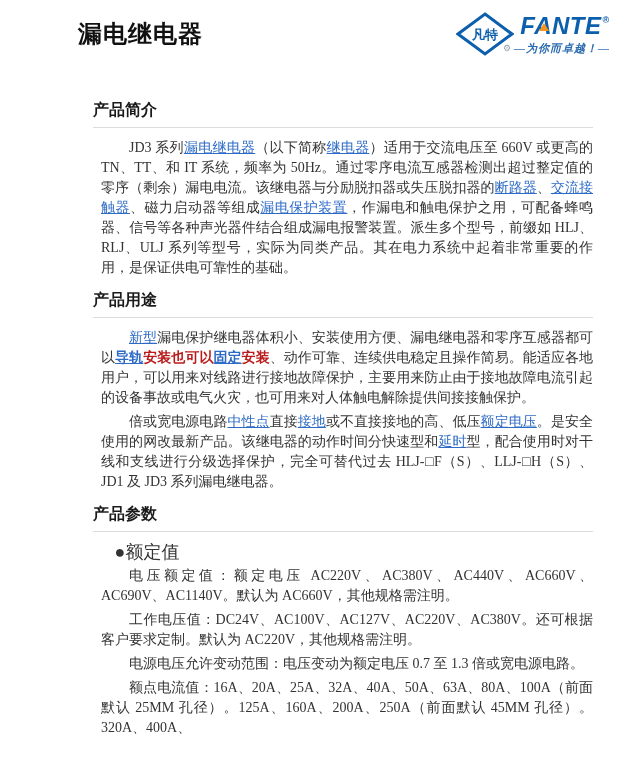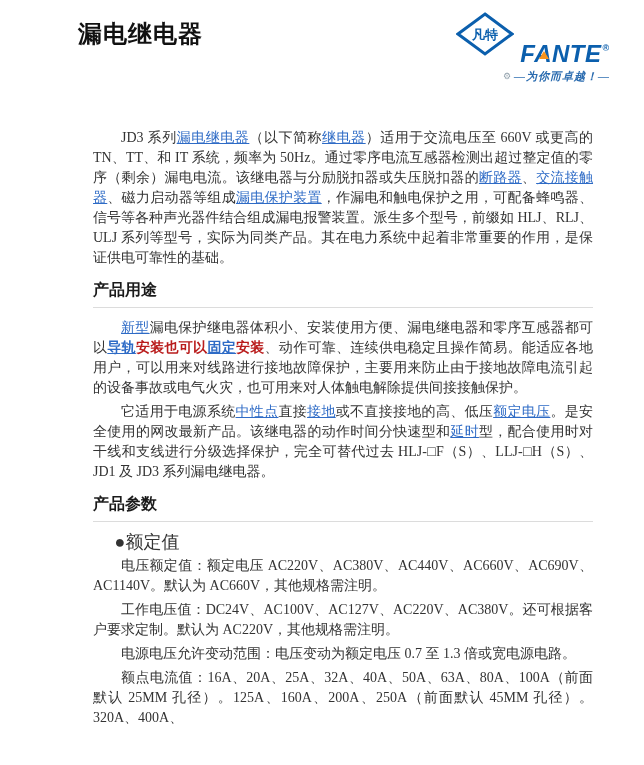--- a/index.html
+++ b/index.html
@@ -19,21 +19,20 @@
   }
   
   .logo{display:flex;align-items:flex-start;gap:5px;text-align:center;}
   .diamond-wrap{position:relative;width:58px;height:44px;}
   .brand-block{display:flex;flex-direction:column;padding-top:2px;}
   .brand-row{
     position:relative;
     font-family:"Liberation Sans","DejaVu Sans",sans-serif;
     font-weight:bold;font-size:24px;line-height:24px;color:#0b5fad;
     letter-spacing:0.5px;
-    margin-top:28px;
   }
   .brand-name{position:relative;z-index:1;font-style:italic;}
   .orange-tri{
     position:absolute;left:20px;top:9px;width:0;height:0;z-index:2;
     border-left:5px solid transparent;border-right:5px solid transparent;
     border-bottom:8px solid #f7941d;
   }
   .reg{font-size:9px;vertical-align:top;position:relative;top:-6px;left:1px;font-style:normal;}
   .slogan-row{
     display:flex;align-items:center;gap:3px;margin-left:-16px;margin-top:3px;
@@ -46,21 +45,21 @@
   }
   
   .content{padding:0 51px 0 93px;}
   .section{margin-top:12px;}
   .section.first{margin-top:44px;}
   .sec-heading{
     font-size:16px;line-height:19px;font-weight:bold;color:#1a1a1a;
     padding-bottom:8px;border-bottom:1px solid #dcdcdc;
   }
   .section p{
-    margin:4px 0 0 0;font-size:14px;line-height:20px;
+    margin:4px 0 0 8px;font-size:14px;line-height:20px;
     text-indent:2em;text-align:justify;
   }
   .section p.lead{margin-top:10px;}
   .param-bullet{
     margin:10px 0 0 0;font-size:18px;line-height:20px;text-indent:1.2em;
   }
   a.lnk{color:#2e6bc6;text-decoration:underline;}
   .b{font-weight:bold;color:#b91c1c;}
   a.lnk.b{color:#2e6bc6;}
 </style>
@@ -86,27 +85,28 @@
         <span class="slogan-gear">⚙</span>
         <span class="slogan">—为你而卓越！—</span>
       </div>
     </div>
   </div>
 </div>
 
 <div class="content">
 
   <div class="section first">
+    <div class="sec-heading">产品简介</div>
     <p class="lead"><span>JD3 系列</span><a href="#" class="lnk">漏电继电器</a><span>（以下简称</span><a href="#" class="lnk">继电器</a><span>）适用于交流电压至 660V 或更高的 TN、TT、和 IT 系统，频率为 50Hz。通过零序电流互感器检测出超过整定值的零序（剩余）漏电电流。该继电器与分励脱扣器或失压脱扣器的</span><a href="#" class="lnk">断路器</a><span>、</span><a href="#" class="lnk">交流接触器</a><span>、磁力启动器等组成</span><a href="#" class="lnk">漏电保护装置</a><span>，作漏电和触电保护之用，可配备蜂鸣器、信号等各种声光器件结合组成漏电报警装置。派生多个型号，前缀如 HLJ、RLJ、ULJ 系列等型号，实际为同类产品。其在电力系统中起着非常重要的作用，是保证供电可靠性的基础。</span></p>
   </div>
 
   <div class="section">
     <div class="sec-heading">产品用途</div>
     <p class="lead"><a href="#" class="lnk">新型</a><span>漏电保护继电器体积小、安装使用方便、漏电继电器和零序互感器都可以</span><a href="#" class="lnk b">导轨</a><span class="b">安装也可以</span><a href="#" class="lnk b">固定</a><span class="b">安装</span><span>、动作可靠、连续供电稳定且操作简易。能适应各地用户，可以用来对线路进行接地故障保护，主要用来防止由于接地故障电流引起的设备事故或电气火灾，也可用来对人体触电解除提供间接接触保护。</span></p>
-    <p><span>它适用于电源系统</span><a href="#" class="lnk">中性点</a><span>直接</span><a href="#" class="lnk">接地</a><span>或不直接接地的高、低压</span><a href="#" class="lnk">额定电压</a><span>。是安全使用的网改最新产品。该继电器的动作时间分快速型和</span><a href="#" class="lnk">延时</a><span>型，配合使用时对干线和支线进行分级选择保护，完全可替代过去 HLJ-□F（S）、LLJ-□H（S）、JD1 及 JD3 系列漏电继电器。</span></p>
+    <p><span>倍或宽电源电路</span><a href="#" class="lnk">中性点</a><span>直接</span><a href="#" class="lnk">接地</a><span>或不直接接地的高、低压</span><a href="#" class="lnk">额定电压</a><span>。是安全使用的网改最新产品。该继电器的动作时间分快速型和</span><a href="#" class="lnk">延时</a><span>型，配合使用时对干线和支线进行分级选择保护，完全可替代过去 HLJ-□F（S）、LLJ-□H（S）、JD1 及 JD3 系列漏电继电器。</span></p>
   </div>
 
   <div class="section">
     <div class="sec-heading">产品参数</div>
     <div class="param-bullet">●额定值</div>
     <p><span>电压额定值：额定电压 AC220V、AC380V、AC440V、AC660V、AC690V、AC1140V。默认为 AC660V，其他规格需注明。</span></p>
     <p><span>工作电压值：DC24V、AC100V、AC127V、AC220V、AC380V。还可根据客户要求定制。默认为 AC220V，其他规格需注明。</span></p>
     <p><span>电源电压允许变动范围：电压变动为额定电压 0.7 至 1.3 倍或宽电源电路。</span></p>
     <p><span>额点电流值：16A、20A、25A、32A、40A、50A、63A、80A、100A（前面默认 25MM 孔径）。125A、160A、200A、250A（前面默认 45MM 孔径）。320A、400A、</span></p>
   </div>

